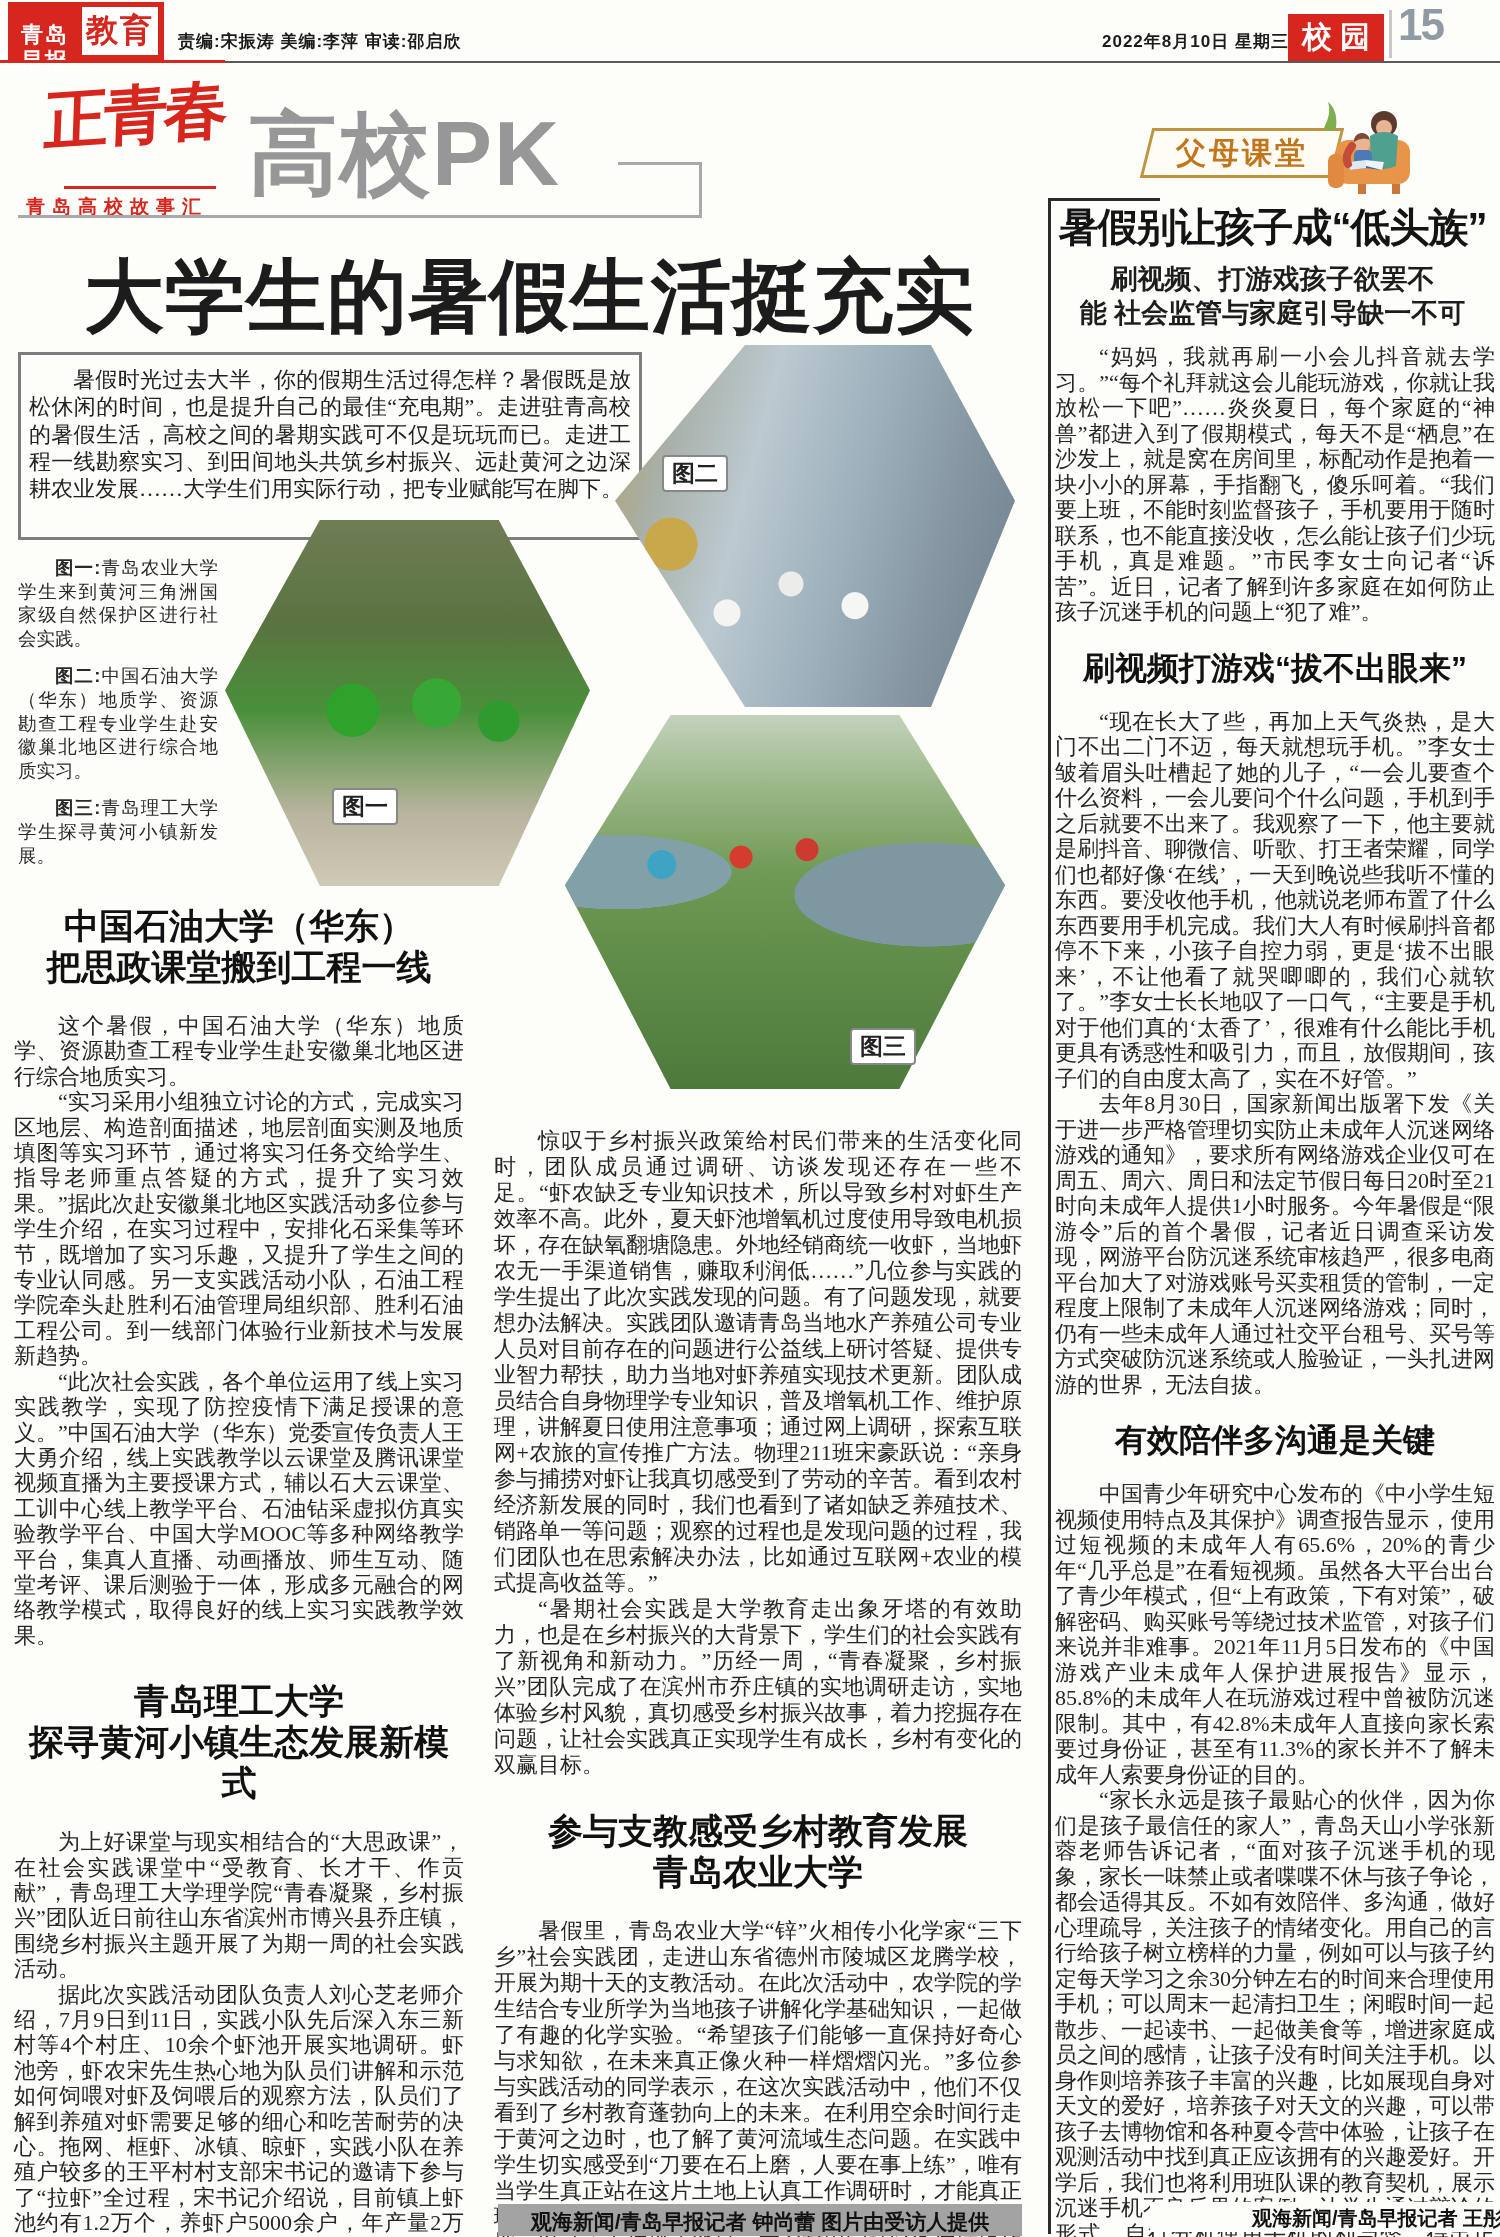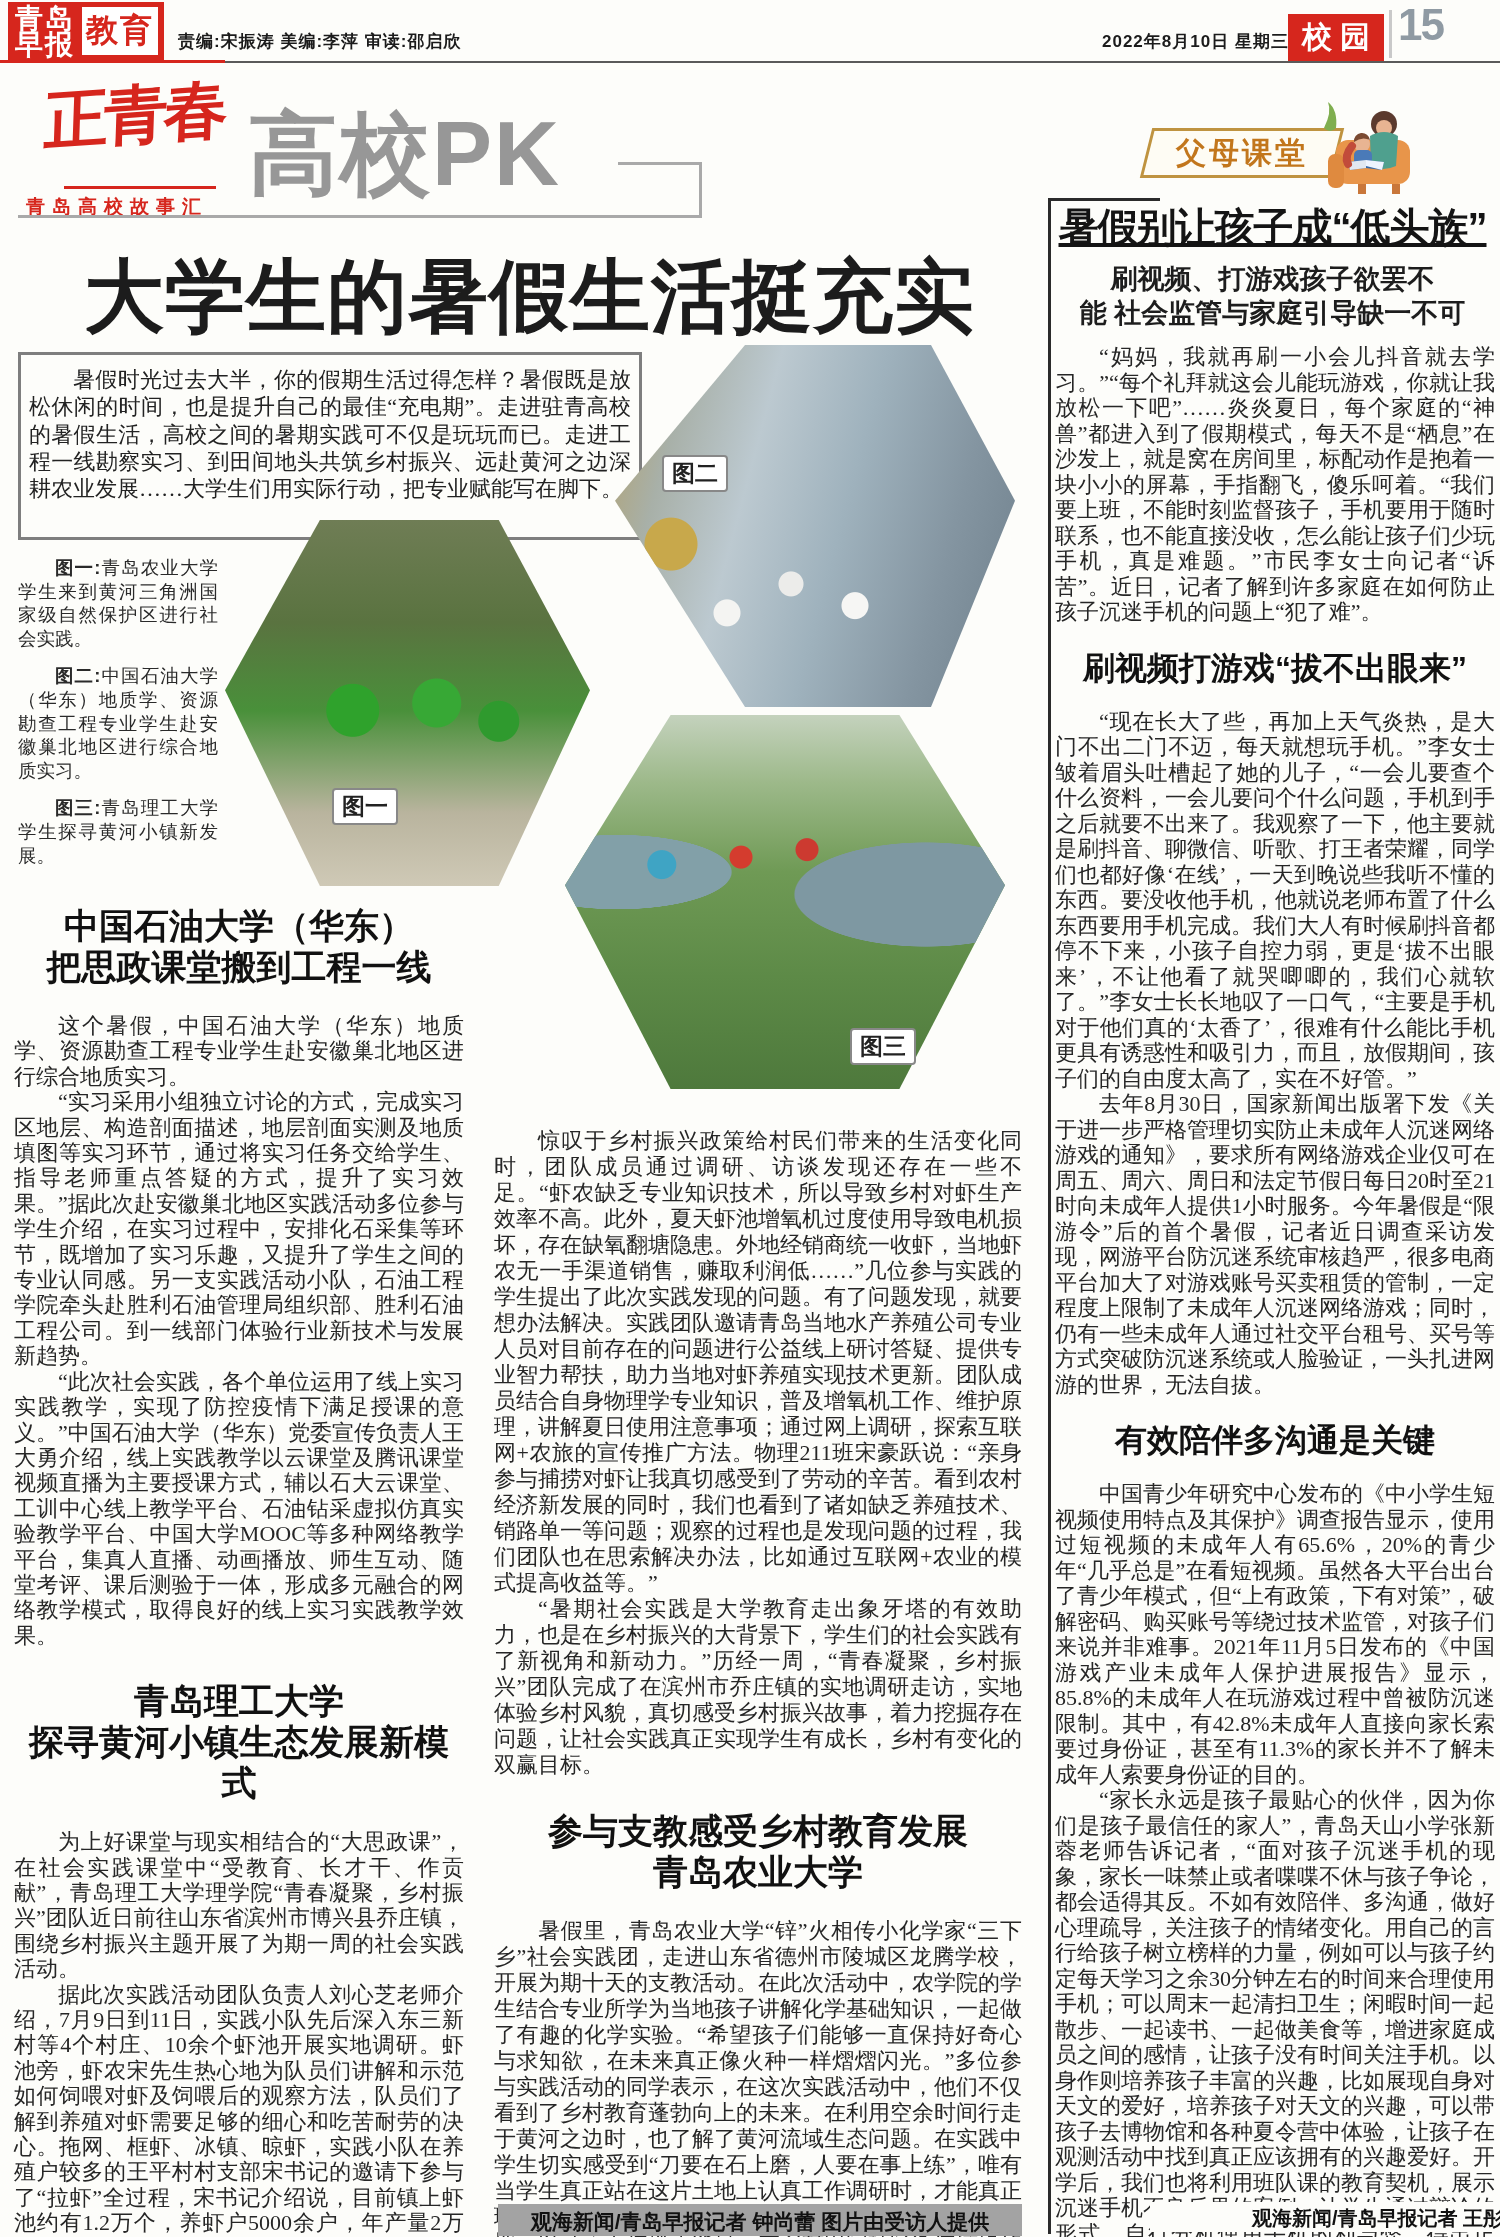--- a/index.html
+++ b/index.html
@@ -2,21 +2,21 @@
 <html><head>
 <meta charset="utf-8">
 <style>
   html,body{margin:0;padding:0;background:#e8e8e8;}
   .page{position:relative;width:1500px;height:2237px;background:#fdfdfa;margin:0 auto;overflow:hidden;
         font-family:"Liberation Serif","DejaVu Serif",serif;color:#262626;}
   .abs{position:absolute;}
   .sans{font-family:"Liberation Sans","DejaVu Sans",sans-serif;}
   
   .masthead{left:8px;top:2px;width:156px;height:58px;background:#d6261d;display:flex;}
-  .brand{width:74px;color:#fff;text-align:center;font-weight:bold;font-size:28px;line-height:26px;padding-top:4px;letter-spacing:2px;}
+  .brand{width:74px;color:#fff;text-align:center;font-weight:bold;font-size:22px;line-height:26px;padding-top:20px;letter-spacing:2px;}
   .edu-box{flex:1;background:#fff;margin:5px 6px 5px 0;display:flex;align-items:center;justify-content:center;}
   .edu-box span{color:#d6261d;font-size:32px;font-weight:bold;letter-spacing:2px;}
   .hdr-small{font-size:17px;font-weight:600;color:#1b1b1b;letter-spacing:1px;}
   .campus{left:1288px;top:14px;background:#d6261d;color:#fff;font-size:30px;font-weight:bold;letter-spacing:8px;padding:3px 6px 3px 14px;}
   .hdr-div{left:1389px;top:10px;width:3px;height:48px;background:#c9c9c9;}
   .pagenum{left:1398px;top:0px;font-size:44px;font-weight:900;color:#8f9aa3;letter-spacing:-2px;}
   .rule-red{left:0;top:60px;width:225px;height:3px;background:#d6261d;}
   .rule-dark{left:225px;top:61px;width:1275px;height:2px;background:#5a5a5a;}
   
   .zheng{left:44px;top:72px;font-size:64px;font-weight:900;color:#d6261d;transform:rotate(-4deg) skewX(-6deg);letter-spacing:-4px;}
@@ -74,21 +74,21 @@
     font-size:21px;font-weight:bold;color:#111;background:#a3a3a3;z-index:6;padding-top:4px;}
   
   .p-border-v{left:1048px;top:198px;width:3px;height:2036px;background:#2b2b2b;}
   .p-border-h{left:1048px;top:198px;width:112px;height:3px;background:#2b2b2b;}
   .p-banner{left:1146px;top:128px;width:192px;height:50px;transform:skewX(-14deg);
     background:#fefcf4;border:3px solid #bf9340;box-sizing:border-box;z-index:2;}
   .p-banner span{display:block;transform:skewX(14deg);text-align:center;line-height:44px;
     font-family:"Liberation Sans","DejaVu Sans",sans-serif;font-size:30px;font-weight:bold;color:#c2761c;letter-spacing:3px;}
   .p-illu{left:1318px;top:98px;width:100px;height:100px;z-index:3;}
   .p-title{left:1050px;top:200px;width:445px;text-align:center;font-family:"Liberation Sans","DejaVu Sans",sans-serif;
-    font-size:40px;font-weight:900;color:#141414;letter-spacing:-1px;text-decoration:underline;}
+    font-size:40px;font-weight:900;color:#141414;letter-spacing:-1px;}
   .p-sub{left:1050px;top:262px;width:445px;text-align:center;font-family:"Liberation Sans","DejaVu Sans",sans-serif;
     font-size:27px;line-height:34px;font-weight:800;color:#1d1d1d;}
   .p-body{left:1055px;top:344px;width:440px;}
   .p-body .bp{line-height:25.5px;}
   .p-subhead{font-family:"Liberation Sans","DejaVu Sans",sans-serif;font-size:32px;font-weight:800;color:#111;
     text-align:center;margin:22px 0 18px 0;}
   .p-credit{left:1150px;top:2202px;width:345px;text-align:right;font-family:"Liberation Sans","DejaVu Sans",sans-serif;
     font-size:20px;font-weight:bold;color:#111;background:#fdfdfa;z-index:6;padding:3px 0 0 8px;}
 </style>
 </head>

